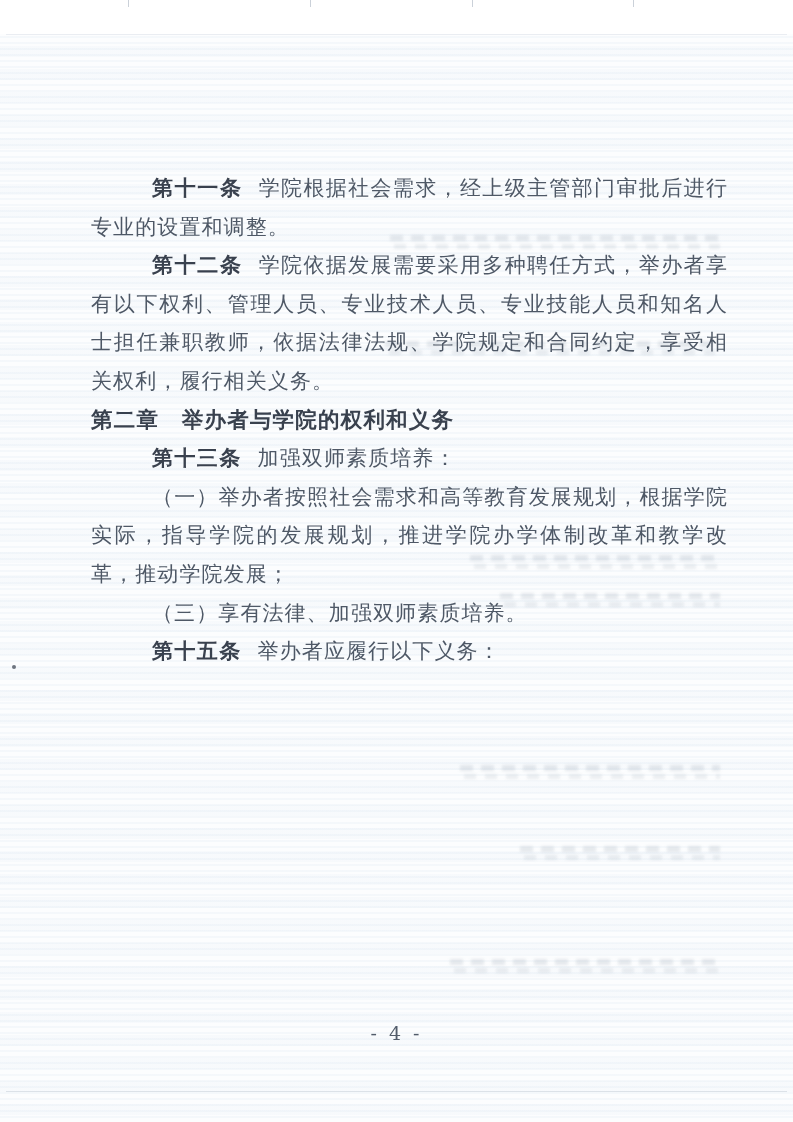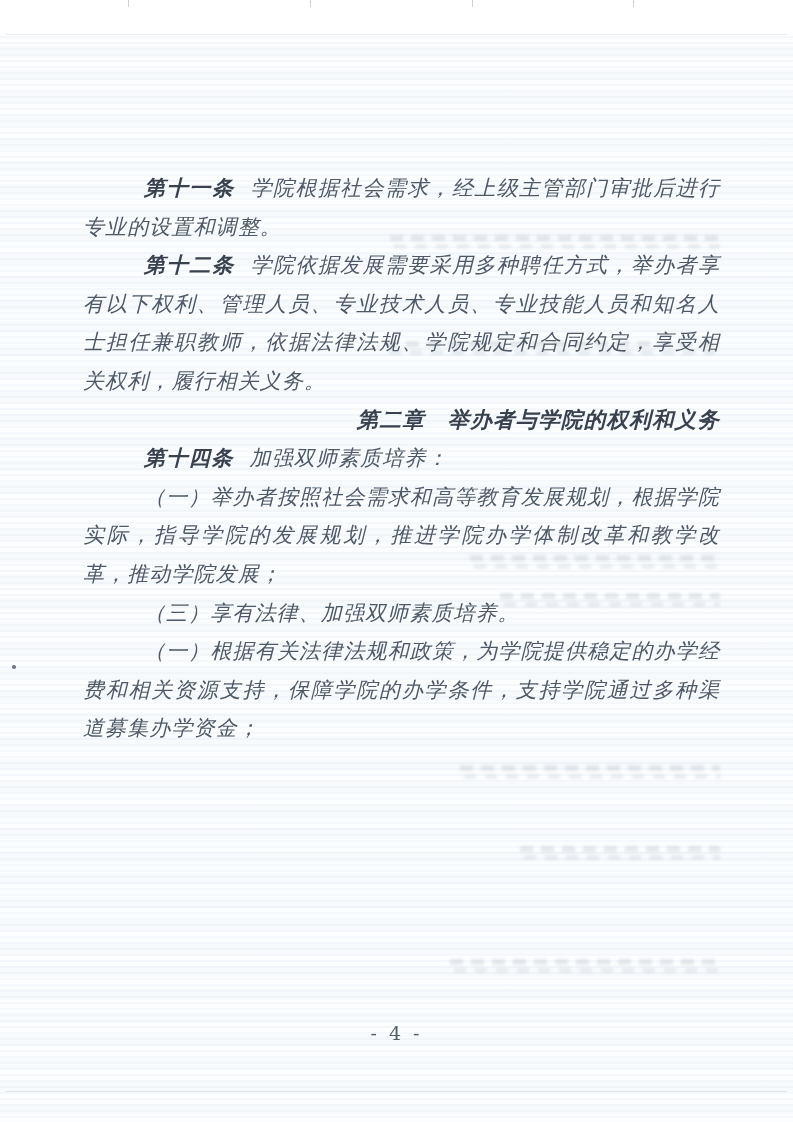--- a/index.html
+++ b/index.html
@@ -11,41 +11,40 @@
     overflow: hidden;
     font-family: "DejaVu Serif", "Liberation Serif", serif;
     background:
       linear-gradient(#ffffff, #ffffff) 0 0/100% 34px no-repeat,
       repeating-linear-gradient(180deg, rgba(214,227,239,0.20) 0 2px, rgba(255,255,255,0) 2px 6px),
       repeating-linear-gradient(180deg, rgba(223,233,243,0.16) 0 11px, rgba(255,255,255,0) 11px 23px),
       #fcfdfe;
   }
   .doc-body {
     position: absolute;
-    left: 83px;
+    left: 91px;
     top: 169px;
     width: 637px;
     font-size: 21px;
     line-height: 38.6px;
     letter-spacing: 1.1px;
     color: #4e5866;
     text-align: justify;
-    font-style: italic;
   }
   .para { margin: 0; text-indent: 61px; }
   .para .term {
     font-weight: 700;
     color: #39414e;
     margin-right: 16px;
     letter-spacing: 1.4px;
   }
   .chapter-heading {
     margin: 0;
     text-indent: 0;
-    text-align: right;
+    text-align: left;
     font-weight: 700;
     color: #39414e;
     font-size: 21.5px;
     line-height: 38.6px;
     letter-spacing: 1.2px;
   }
   .footer-page-num {
     position: absolute;
     top: 1022px;
     left: 0;
@@ -112,27 +111,27 @@
 
   <main class="doc-body">
 
     <p class="para"><b class="term">第十一条</b><span>学院根据社会需求，经上级主管部门审批后进行专业的设置和调整。</span></p>
 
 
     <p class="para"><b class="term">第十二条</b><span>学院依据发展需要采用多种聘任方式，举办者享有以下权利、管理人员、专业技术人员、专业技能人员和知名人士担任兼职教师，依据法律法规、学院规定和合同约定，享受相关权利，履行相关义务。</span></p>
 
     <h2 class="chapter-heading">第二章　举办者与学院的权利和义务</h2>
 
-    <p class="para"><b class="term">第十四条</b><span>加强双师素质培养：</span></p>
+    <p class="para"><b class="term">第十三条</b><span>加强双师素质培养：</span></p>
 
     <p class="para"><span>（一）举办者按照社会需求和高等教育发展规划，根据学院实际，指导学院的发展规划，推进学院办学体制改革和教学改革，推动学院发展；</span></p>
 
 
     <p class="para"><span>（三）享有法律、加强双师素质培养。</span></p>
 
+    <p class="para"><b class="term">第十五条</b><span>举办者应履行以下义务：</span></p>
 
-    <p class="para"><span>（一）根据有关法律法规和政策，为学院提供稳定的办学经费和相关资源支持，保障学院的办学条件，支持学院通过多种渠道募集办学资金；</span></p>
 
   </main>
 
   <div class="footer-page-num">- 4 -</div>
 
 </div>
 
 </body></html>

